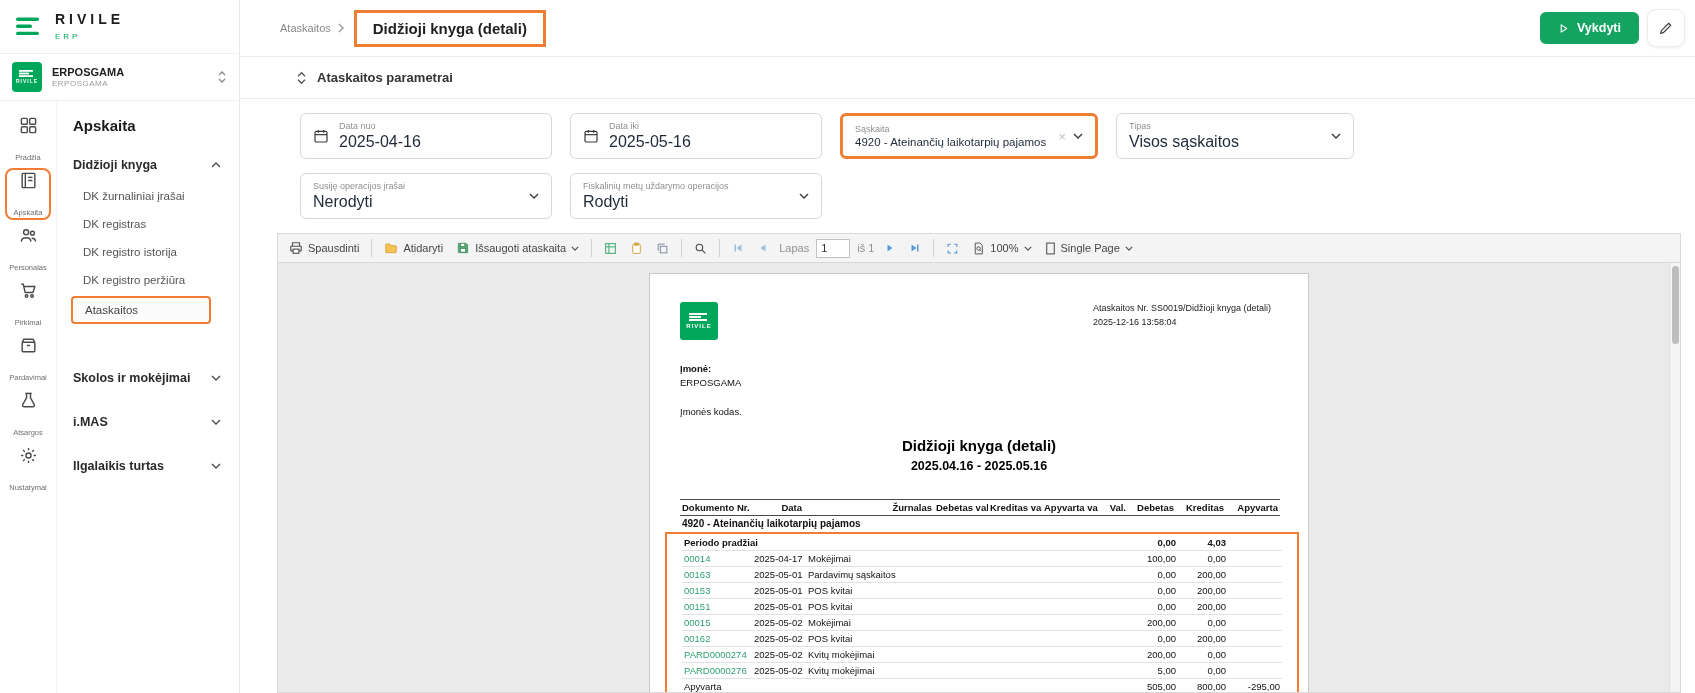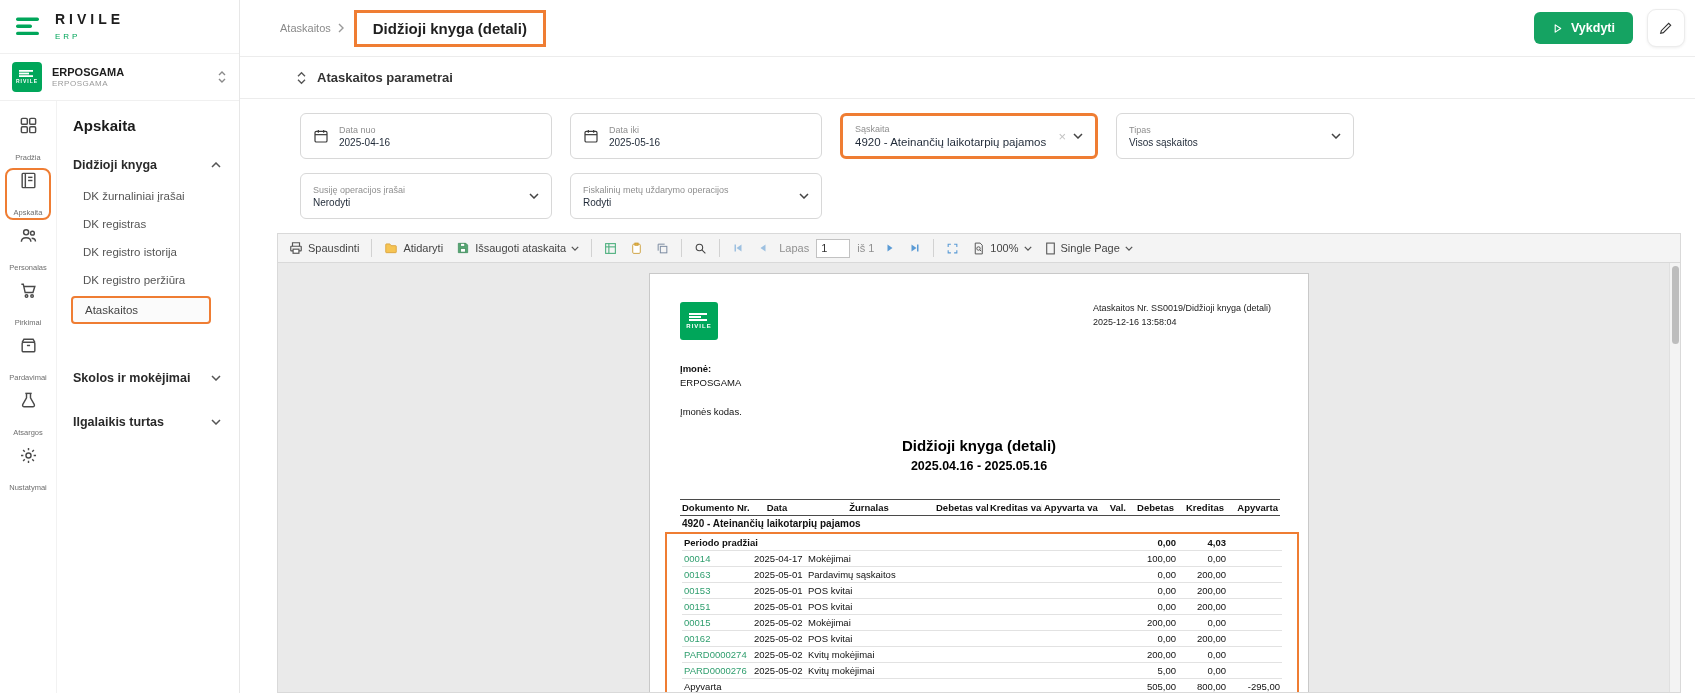--- a/index.html
+++ b/index.html
@@ -30,32 +30,32 @@
   .nav-item{font-size:11.5px;color:#555;padding:8px 8px 8px 26px;cursor:pointer;white-space:nowrap}
   .nav-item.selected{border:2px solid #ef7d33;border-radius:4px;margin:2px 28px 2px 14px;padding:6px 8px 6px 12px;background:#fbfbfb;color:#444}
   .nav-collapsed{display:flex;align-items:center;justify-content:space-between;padding:15px 18px 15px 16px;font-size:12.5px;font-weight:bold;color:#2a2a2a;cursor:pointer}
   .nav-collapsed.first{margin-top:22px}
 
   
   .main{flex:1;display:flex;flex-direction:column;min-width:0}
   .main-header{height:57px;display:flex;align-items:center;padding:0 10px 0 40px;border-bottom:1px solid #ececec;flex-shrink:0}
   .breadcrumb{font-size:11px;color:#8a8a8a;display:flex;align-items:center;gap:7px;cursor:pointer}
   .title-box{border:3px solid #ef7d33;padding:7px 16px;font-size:15px;font-weight:bold;color:#1f1f1f;margin-left:10px;white-space:nowrap}
-  .header-actions{margin-left:auto;display:flex;align-items:center;gap:14px}
+  .header-actions{margin-left:auto;display:flex;align-items:center;gap:8px}
   .run-btn{background:#15a362;color:#fff;border:none;border-radius:6px;padding:9px 18px;font-size:12.5px;font-weight:bold;display:flex;align-items:center;gap:8px;cursor:pointer;font-family:inherit}
   .edit-btn{width:38px;height:38px;background:#fff;border:1px solid #ececec;border-radius:9px;display:flex;align-items:center;justify-content:center;cursor:pointer;box-shadow:0 1px 3px rgba(0,0,0,.07)}
 
   .params-head{display:flex;align-items:center;gap:10px;padding:13px 40px 13px 56px;border-bottom:1px solid #ececec;font-size:13px;font-weight:bold;color:#333;flex-shrink:0}
   .fields{padding:14px 40px 2px 60px;display:flex;flex-wrap:wrap;gap:14px 18px;max-width:1190px;flex-shrink:0}
   .field{position:relative;height:46px;border:1px solid #d8d8d8;border-radius:6px;display:flex;align-items:center;padding:0 12px;background:#fff;cursor:pointer}
   .w252{width:252px}.w258{width:258px}.w238{width:238px}
   .field .ficon{margin-right:10px;display:flex;flex-shrink:0}
   .fcol{display:flex;flex-direction:column;justify-content:center;min-width:0;flex:1}
   .flabel{font-size:9px;color:#8f8f8f;margin-bottom:2px;white-space:nowrap;overflow:hidden}
-  .fvalue{font-size:10px;color:#1f2937;white-space:nowrap;overflow:hidden}
+  .fvalue{font-size:16px;color:#1f2937;white-space:nowrap;overflow:hidden}
   .field.highlight{border:3px solid #ef7d33}
   .field.highlight .fvalue{font-size:11.5px}
   .fclear{color:#c2c2c2;font-size:13px;margin:0 7px 0 4px;line-height:1}
   .fchev{flex-shrink:0}
 
   
   .viewer{flex:1;display:flex;flex-direction:column;min-width:0;padding:12px 14px 0 37px;position:relative;min-height:0}
   .toolbar{height:30px;background:#f4f4f4;border:1px solid #d9d9d9;display:flex;align-items:center;padding:0 8px;gap:7px;font-size:11px;color:#444;flex-shrink:0}
   .tbtn{display:flex;align-items:center;gap:5px;cursor:pointer;padding:2px 3px;white-space:nowrap}
   .tsep{width:1px;height:18px;background:#d2d2d2;margin:0 2px}
@@ -71,21 +71,21 @@
   .rpt-meta{font-size:9px;color:#222;line-height:1.55;width:185px}
   .rpt-logo{width:38px;height:38px;background:#00a65a;border-radius:3px;display:flex;flex-direction:column;align-items:center;justify-content:center;gap:2px}
   .rpt-logo .t{color:#fff;font-size:6px;font-weight:bold;letter-spacing:1px;line-height:1}
   .rpt-company{font-size:9.5px;color:#111;margin-top:22px;line-height:1.5}
   .rpt-company .b{font-weight:bold}
   .rpt-code{font-size:9.5px;color:#111;margin-top:15px}
   .rpt-title{text-align:center;font-size:15px;font-weight:bold;margin-top:20px;color:#000}
   .rpt-subtitle{text-align:center;font-size:12.5px;font-weight:bold;margin-top:5px;color:#000}
   table.rpt{border-collapse:collapse;table-layout:fixed;width:600px;font-size:9.5px;color:#111;margin-top:26px}
   table.rpt td,table.rpt th{padding:2px;overflow:hidden;white-space:nowrap}
-  .rpt thead th{font-weight:bold;text-align:center;border-top:1.5px solid #4a4a4a;border-bottom:1.5px solid #4a4a4a}
+  .rpt thead th{font-weight:bold;text-align:right;border-top:1.5px solid #4a4a4a;border-bottom:1.5px solid #4a4a4a}
   .rpt thead th.num{text-align:right}
   td.num{text-align:right}
   .acct-cell{font-weight:bold;font-size:10px;padding:5px 2px 3px}
   .rows-box{border:2px solid #ef7d33;margin:1px -15px 0;padding:1px 15px 2px;width:634px}
   table.rows-tbl{margin-top:0}
   .rows-tbl tr{border-bottom:1px solid #e2e2e2}
   .rows-tbl tr.bold td{font-weight:bold}
   .rows-tbl tr.final{border-bottom:1.5px solid #4a4a4a}
   .doc-link{color:#2f9e6e}
 </style>
@@ -216,20 +216,28 @@
       </div>
       <div class="nav-items">
         <div class="nav-item">DK žurnaliniai įrašai</div>
         <div class="nav-item">DK registras</div>
         <div class="nav-item">DK registro istorija</div>
         <div class="nav-item">DK registro peržiūra</div>
         <div class="nav-item selected">Ataskaitos</div>
       </div>
       <div class="nav-collapsed first">
         <span>Skolos ir mokėjimai</span>
+        <span>
+            <svg width="10" height="6" viewBox="0 0 10 6">
+              <polyline points="1,1 5,5 9,1" fill="none" stroke="#555" stroke-width="1.5"></polyline>
+            </svg>
+          </span>
+      </div>
+      <div class="nav-collapsed">
+        <span>i.MAS</span>
         <span>
             <svg width="10" height="6" viewBox="0 0 10 6">
               <polyline points="1,1 5,5 9,1" fill="none" stroke="#555" stroke-width="1.5"></polyline>
             </svg>
           </span>
       </div>
       <div class="nav-collapsed">
         <span>Ilgalaikis turtas</span>
         <span>
             <svg width="10" height="6" viewBox="0 0 10 6">

